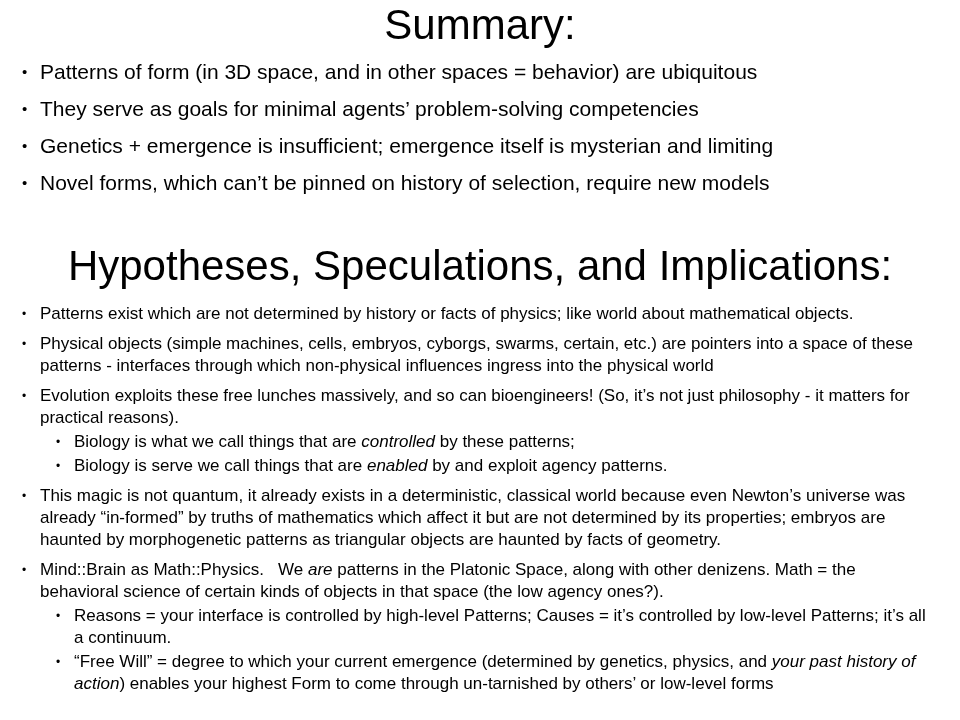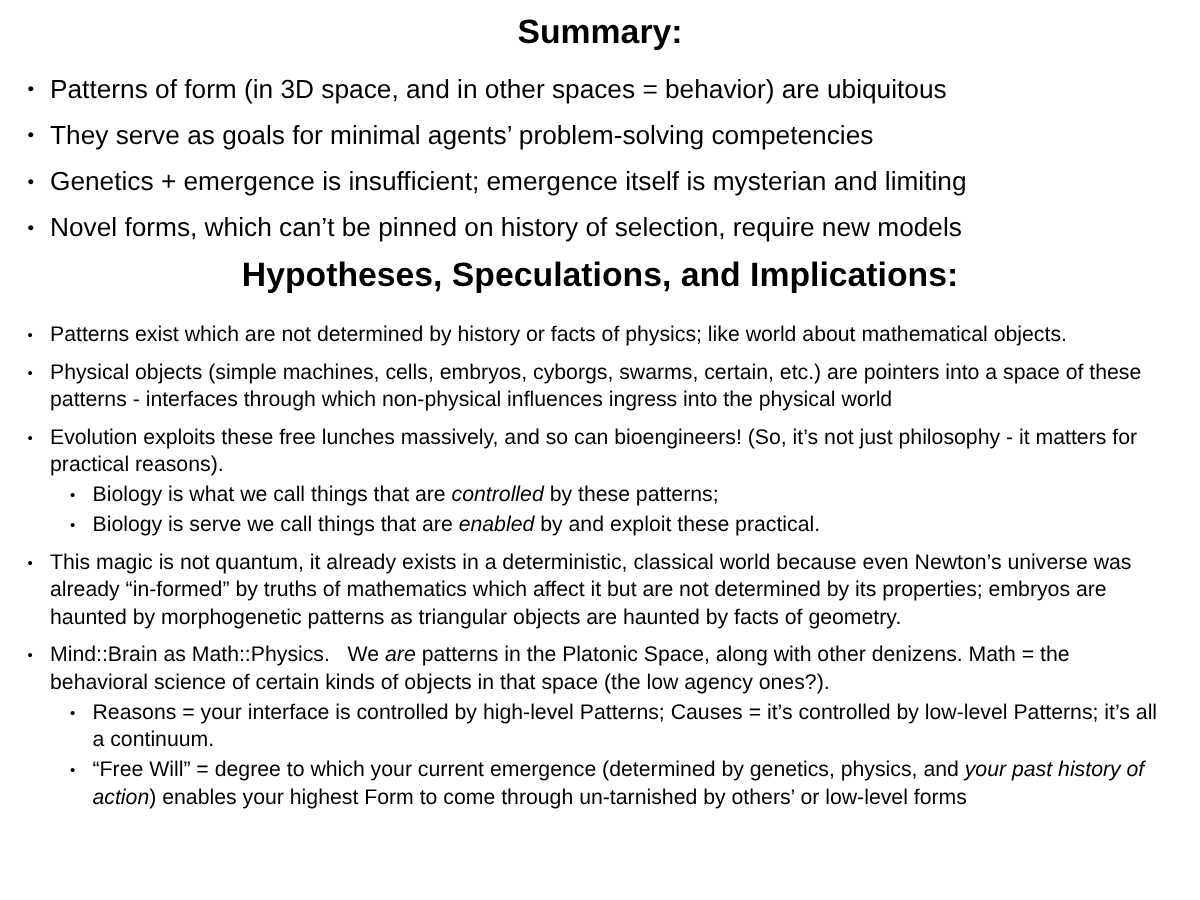--- a/index.html
+++ b/index.html
@@ -11,31 +11,32 @@
     position: relative;
     width: 960px;
     height: 720px;
     background: #ffffff;
     color: #000000;
     font-family: "Liberation Sans", "DejaVu Sans", sans-serif;
     overflow: hidden;
     box-sizing: border-box;
   }
   .heading {
-    font-size: 27px;
-    font-weight: bold;
+    font-size: 42px;
+    font-weight: normal;
     line-height: 48px;
     text-align: center;
     margin: 0;
     letter-spacing: 0;
   }
   .heading.first {
     padding-top: 1px;
   }
   .heading.second {
+    margin-top: 46px;
   }
   ul.blist {
     list-style: none;
     margin: 0;
     padding: 0 24px 0 0;
   }
   ul.sum-list {
     margin-top: 10px;
   }
   ul.hyp-list {
@@ -127,21 +128,21 @@
     <li class="bi">
         <span class="b">•</span>
         <span class="t"><span>Evolution exploits these free lunches massively, and so can bioengineers! (So, it’s not just philosophy - it matters for practical reasons).</span></span>
       </li>
     <li class="bi sub">
         <span class="b">•</span>
         <span class="t"><span>Biology is what we call things that are </span><em>controlled</em><span> by these patterns;</span></span>
       </li>
     <li class="bi sub">
         <span class="b">•</span>
-        <span class="t"><span>Biology is serve we call things that are </span><em>enabled</em><span> by and exploit these practical.</span></span>
+        <span class="t"><span>Biology is serve we call things that are </span><em>enabled</em><span> by and exploit agency patterns.</span></span>
       </li>
     <li class="bi">
         <span class="b">•</span>
         <span class="t"><span>This magic is not quantum, it already exists in a deterministic, classical world because even Newton’s universe was already “in-formed” by truths of mathematics which affect it but are not determined by its properties; embryos are haunted by morphogenetic patterns as triangular objects are haunted by facts of geometry.</span></span>
       </li>
     <li class="bi">
         <span class="b">•</span>
         <span class="t"><span>Mind::Brain as Math::Physics.&nbsp;&nbsp; We </span><em>are</em><span> patterns in the Platonic Space, along with other denizens. Math = the behavioral science of certain kinds of objects in that space (the low agency ones?).</span></span>
       </li>
     <li class="bi sub">

